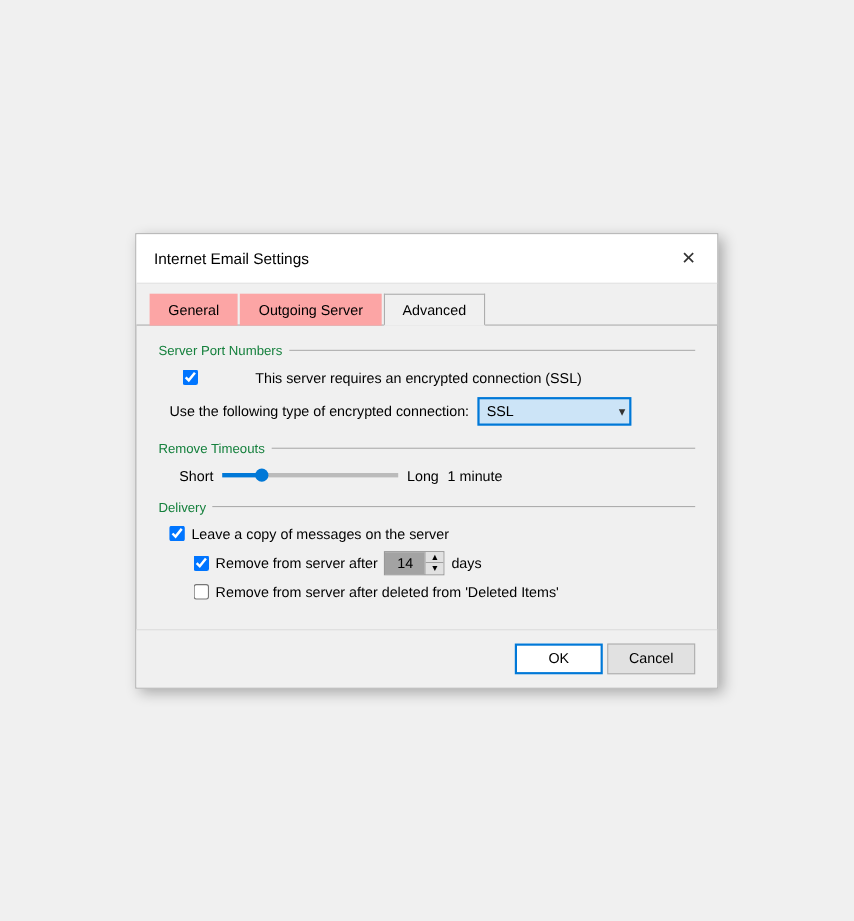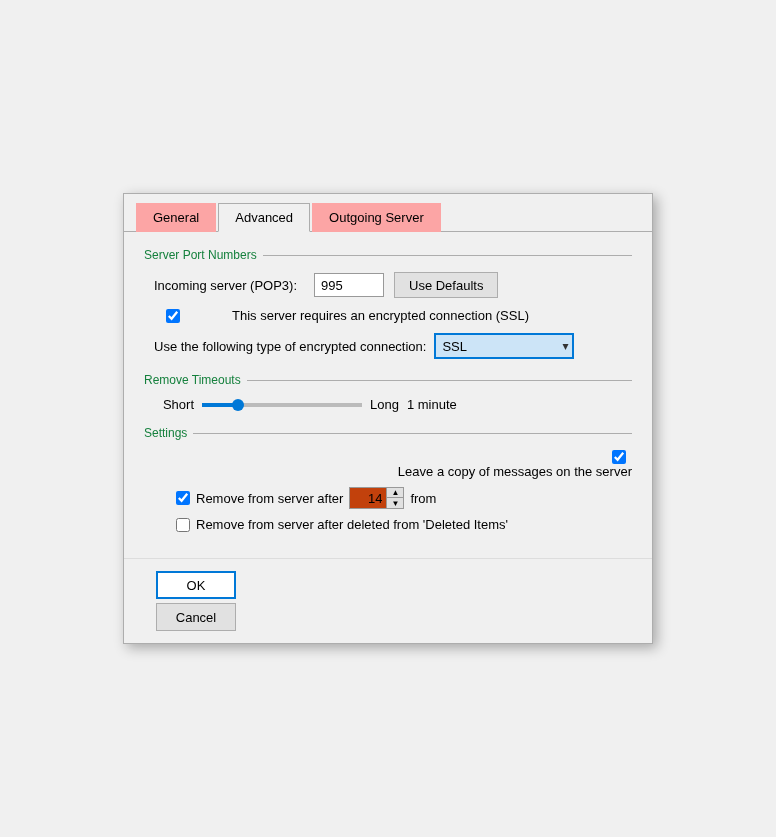--- a/index.html
+++ b/index.html
@@ -189,24 +189,23 @@
       border-radius: 50%;
     }
     .slider-right-label {
       font-size: 13px;
     }
     .slider-time {
       font-size: 13px;
     }
     .delivery-checkbox {
       display: flex;
-      align-items: flex-end;
+      align-items: center;
       margin-bottom: 8px;
       padding-left: 10px;
-      flex-direction: column;
     }
     .delivery-checkbox input[type="checkbox"] {
       width: 14px;
       height: 14px;
       margin-right: 6px;
       cursor: pointer;
     }
     .sub-checkbox {
       display: flex;
       align-items: center;
@@ -223,91 +222,89 @@
       display: inline-flex;
       border: 1px solid #999;
       height: 22px;
       margin: 0 6px;
     }
     .spinbox-input {
       width: 36px;
       border: none;
       padding: 0 4px;
       font-size: 13px;
-      text-align: right;
-      background: #c2410c;
+      text-align: center;
+      background: #a3a3a3;
     }
     .spinbox-arrows {
       display: flex;
       flex-direction: column;
       border-left: 1px solid #999;
     }
     .spin-up, .spin-down {
       width: 16px;
       height: 10px;
       background: #e1e1e1;
       border: none;
       cursor: pointer;
       font-size: 8px;
       display: flex;
       align-items: center;
       justify-content: center;
       padding: 0;
     }
     .spin-up { border-bottom: 1px solid #999; }
     .footer {
-      padding: 12px 32px;
+      padding: 12px 20px;
       display: flex;
       justify-content: flex-end;
       gap: 4px;
       border-top: 1px solid #ddd;
       background: #f0f0f0;
-      flex-direction: column;
     }
     .footer-btn {
       width: 80px;
       height: 28px;
       font-size: 13px;
       cursor: pointer;
       border: 1px solid #adadad;
       background: #e1e1e1;
     }
     .footer-btn.primary {
       background: #fff;
       border: 2px solid #0078d7;
     }
   </style>
 </head>
 <body>
 
 <div class="dialog">
 
+  <div class="title-bar">
+    <span class="title-bar-text">Internet Email Settings</span>
+    <button class="close-btn">✕</button>
+  </div>
 
   <div class="tabs">
     <div class="tab">
       <span>General</span>
     </div>
+    <div class="tab">
+      <span>Outgoing Server</span>
+    </div>
     <div class="tab active">
       <span>Advanced</span>
     </div>
-    <div class="tab">
-      <span>Outgoing Server</span>
-    </div>
   </div>
 
   <div class="content">
 
     <div class="section">
       <div class="section-title">Server Port Numbers</div>
 
-      <div class="form-row">
-        <span class="form-label">Incoming server (POP3):</span>
-        <input type="text" class="form-input" value="995" style="">
-        <button class="use-defaults-btn">Use Defaults</button>
-      </div>
 
       <div class="checkbox-row">
         <input type="checkbox" checked="" style="">
         <span>This server requires an encrypted connection (SSL)</span>
       </div>
 
 
       <div class="dropdown-row">
         <span class="dropdown-label">Use the following type of encrypted connection:</span>
         <div class="dropdown-wrapper">
@@ -325,38 +322,38 @@
       <div class="section-title">Remove Timeouts</div>
       <div class="slider-row">
         <span class="slider-label">Short</span>
         <input type="range" class="slider" min="0" max="100" value="20" style="">
         <span class="slider-right-label">Long</span>
         <span class="slider-time">1 minute</span>
       </div>
     </div>
 
     <div class="section">
-      <div class="section-title">Settings</div>
+      <div class="section-title">Delivery</div>
 
       <div class="delivery-checkbox">
         <input type="checkbox" checked="" style="">
         <span>Leave a copy of messages on the server</span>
       </div>
 
       <div class="sub-checkbox">
         <input type="checkbox" checked="" style="">
         <span>Remove from server after</span>
         <div class="spinbox-wrapper">
           <input type="text" class="spinbox-input" value="14" style="">
           <div class="spinbox-arrows">
             <button class="spin-up">▲</button>
             <button class="spin-down">▼</button>
           </div>
         </div>
-        <span>from</span>
+        <span>days</span>
       </div>
 
       <div class="sub-checkbox">
         <input type="checkbox" style="">
         <span>Remove from server after deleted from 'Deleted Items'</span>
       </div>
     </div>
 
   </div>
 

